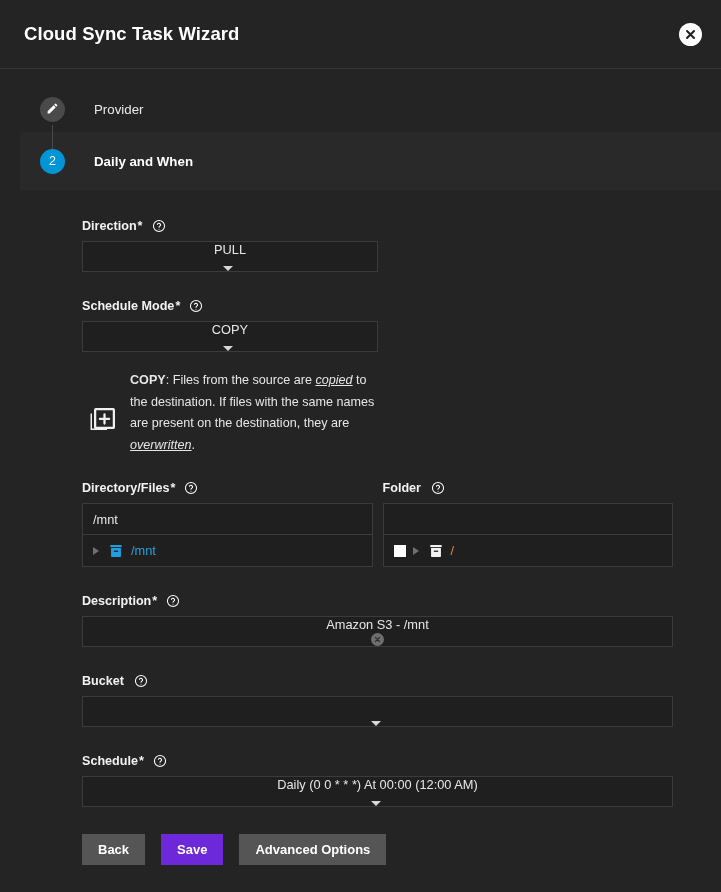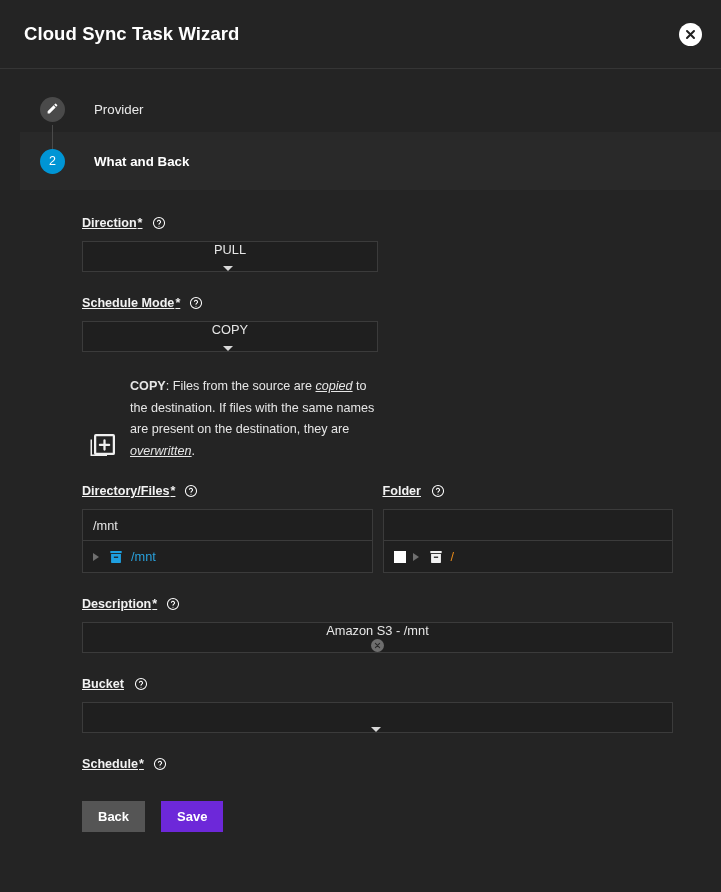--- a/index.html
+++ b/index.html
@@ -106,27 +106,26 @@
   .body {
     flex: 1;
     padding: 26px 48px 0 82px;
     overflow: hidden;
   }
 
   .field { margin-bottom: 0; }
 
   .field-label {
     display: flex;
-    align-items: flex-start;
+    align-items: flex-end;
     font-size: 12.6px;
     font-weight: bold;
     color: #f2f2f2;
     margin-bottom: 8px;
     height: 17px;
-    text-decoration: underline;
   }
   .req { color: #f2f2f2; margin-left: 1px; }
   .help-icon {
     margin-left: 9px;
     width: 14px;
     height: 14px;
     display: inline-flex;
     align-items: center;
     justify-content: center;
     cursor: pointer;
@@ -165,22 +164,22 @@
     display: flex; align-items: center; justify-content: center;
     cursor: pointer;
   }
 
   .w-narrow { width: 296px; }
   .w-wide   { width: 591px; }
 
   
   .info-block {
     display: flex;
-    align-items: flex-end;
-    margin: 24px 0 0 0;
+    align-items: center;
+    margin: 18px 0 0 0;
     padding-left: 5px;
   }
   .info-icon {
     width: 30px; min-width: 30px; height: 30px;
     margin-top: 16px;
     margin-right: 13px;
   }
   .info-text {
     font-size: 12.6px;
     line-height: 21.5px;
@@ -284,21 +283,21 @@
           <svg width="13" height="13" viewBox="0 0 24 24" fill="#ffffff">
             <path d="M3 17.25V21h3.75L17.81 9.94l-3.75-3.75L3 17.25zM20.71 7.04a1 1 0 0 0 0-1.41l-2.34-2.34a1 1 0 0 0-1.41 0l-1.83 1.83 3.75 3.75 1.83-1.83z"></path>
           </svg>
         </span>
       </div>
       <div class="step-label">Provider</div>
     </div>
 
     <div class="step-row active">
       <div class="step-circle current">2</div>
-      <div class="step-label bold">What and Back</div>
+      <div class="step-label bold">Daily and When</div>
     </div>
   </div>
 
   <div class="body">
 
     <div class="field">
       <div class="field-label">
         <span>Direction</span>
           <span class="req">*</span>
         <span class="help-icon">
@@ -450,21 +449,26 @@
         <span>Schedule</span>
           <span class="req">*</span>
         <span class="help-icon">
           <svg width="14" height="14" viewBox="0 0 24 24" fill="none" stroke="#ffffff" stroke-width="1.8">
             <circle cx="12" cy="12" r="9.5"></circle>
             <path d="M9.3 9.2a2.8 2.8 0 0 1 5.4.9c0 1.9-2.7 2.3-2.7 4.1" stroke-linecap="round"></path>
             <circle cx="12" cy="17.4" r="0.9" fill="#ffffff" stroke="none"></circle>
           </svg>
         </span>
       </div>
+      <div class="select-box w-wide">
+        <span class="select-value">Daily (0 0 * * *)  At 00:00 (12:00 AM)</span>
+        <span class="caret"></span>
+      </div>
     </div>
 
     <div class="btn-row">
       <button class="btn btn-secondary">Back</button>
       <button class="btn btn-primary">Save</button>
+      <button class="btn btn-secondary">Advanced Options</button>
     </div>
 
   </div>
 </div>
 
 </body></html>

